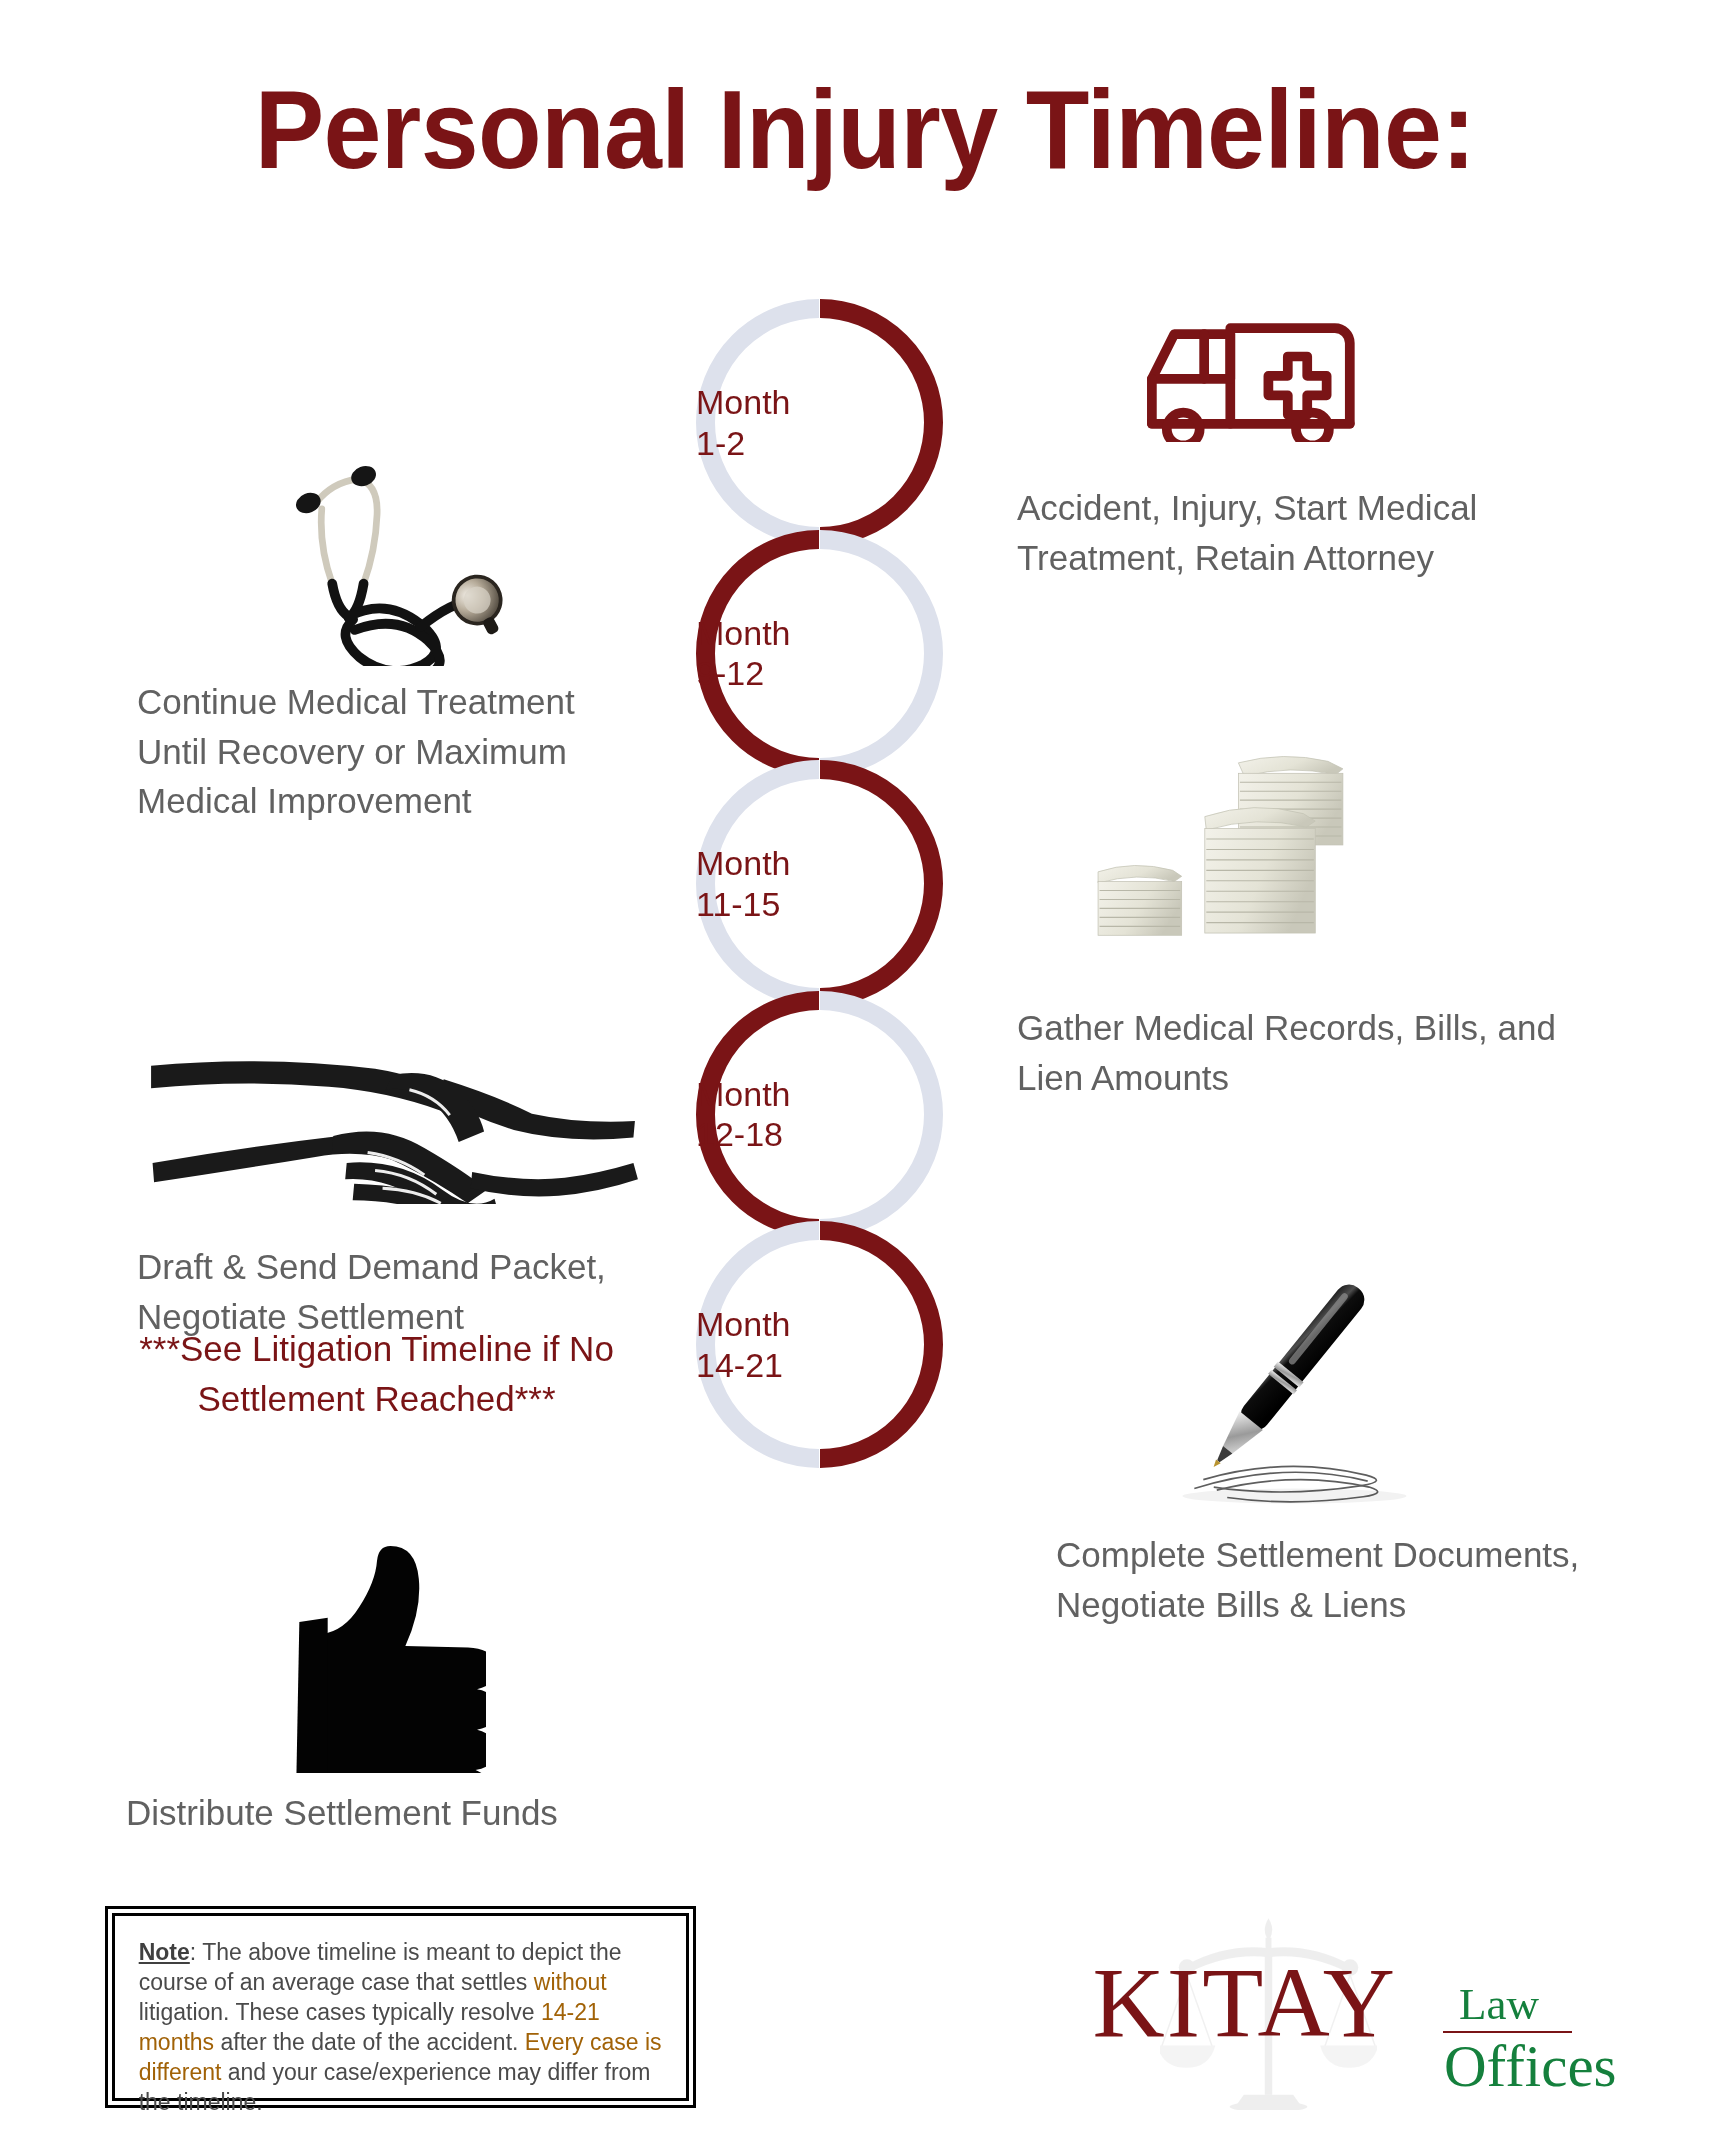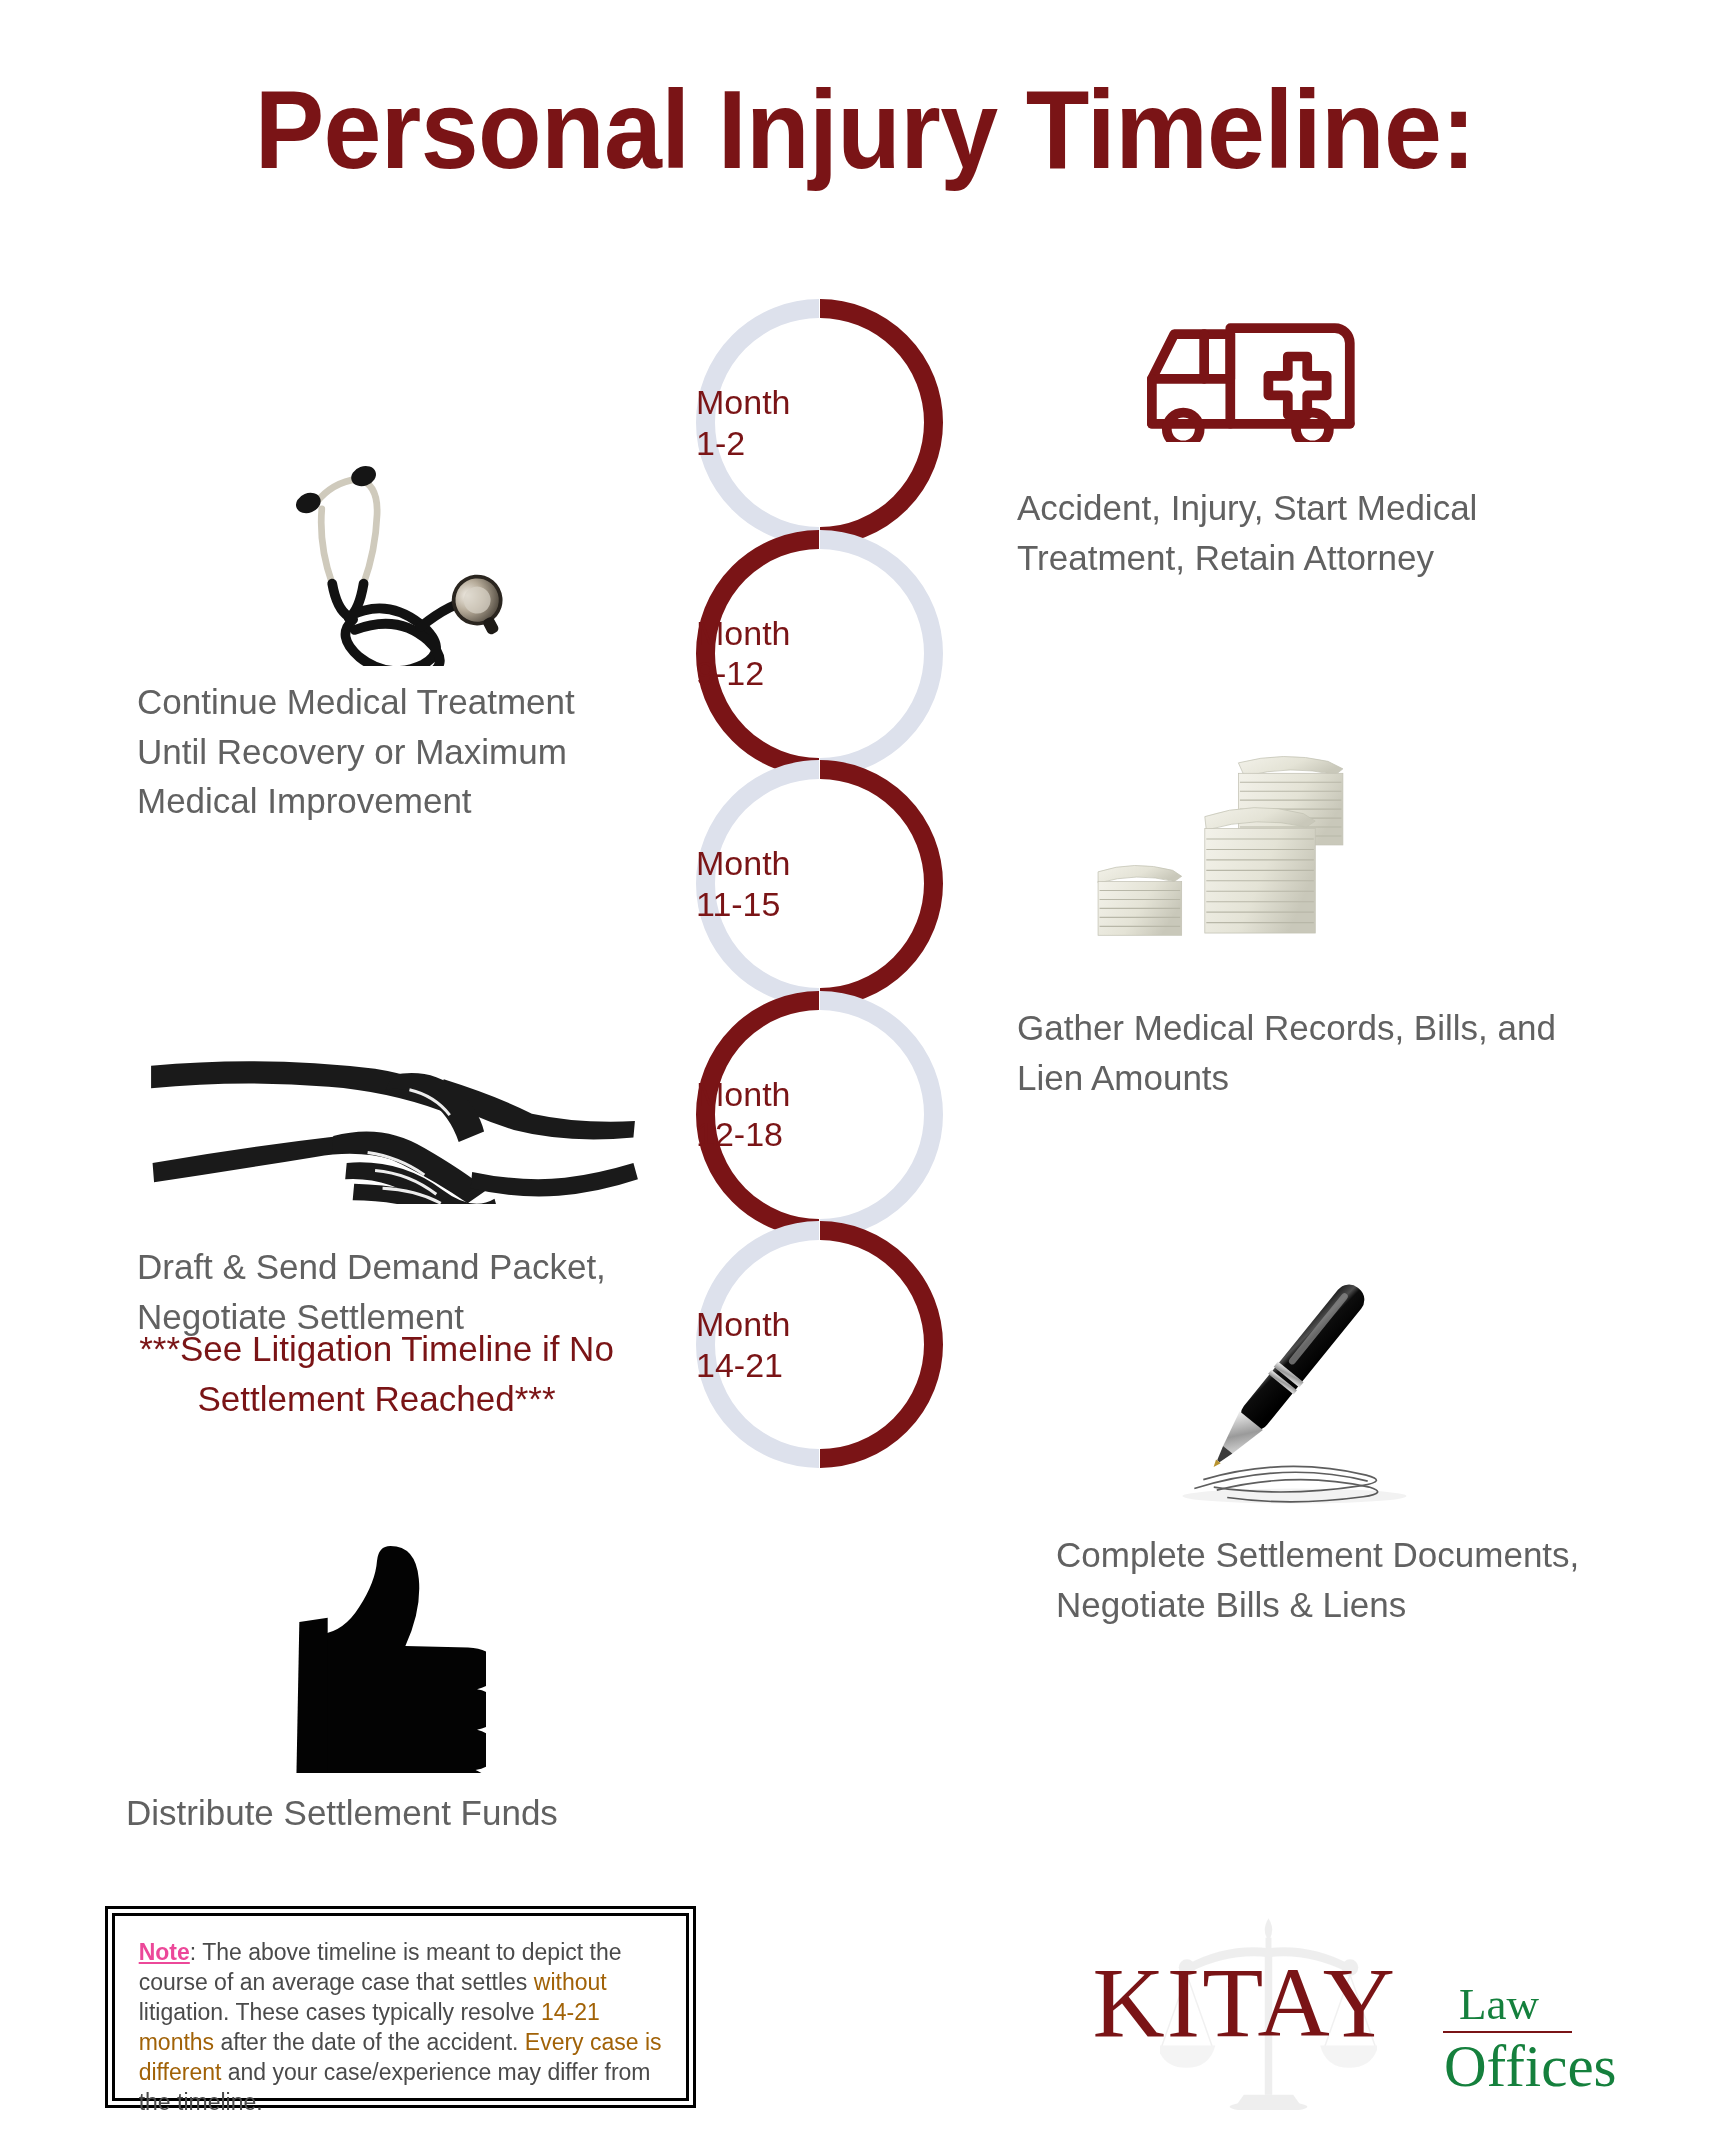--- a/index.html
+++ b/index.html
@@ -116,21 +116,21 @@
     width: 100%; height: 100%;
     box-sizing: border-box;
     padding: 22.4px 24px 0 24px;
   }
   #note-text {
     font-family: "Liberation Sans Narrow", "Liberation Sans", sans-serif;
     font-size: 23px;
     line-height: 1.30;
     color: #4a4a4a;
   }
-  #note-text .lead { font-weight: bold; text-decoration: underline; color:#ec4899;text-align:right; }
+  #note-text .lead { font-weight: bold; text-decoration: underline; color:#404040;text-align:right; }
   #note-text b { font-weight: normal; color: #a16207; }
 
   
   #logo {
     position: absolute;
     left: 1070px;
     top: 1919px;
     width: 494px;
     height: 187px;
     text-align: center;

